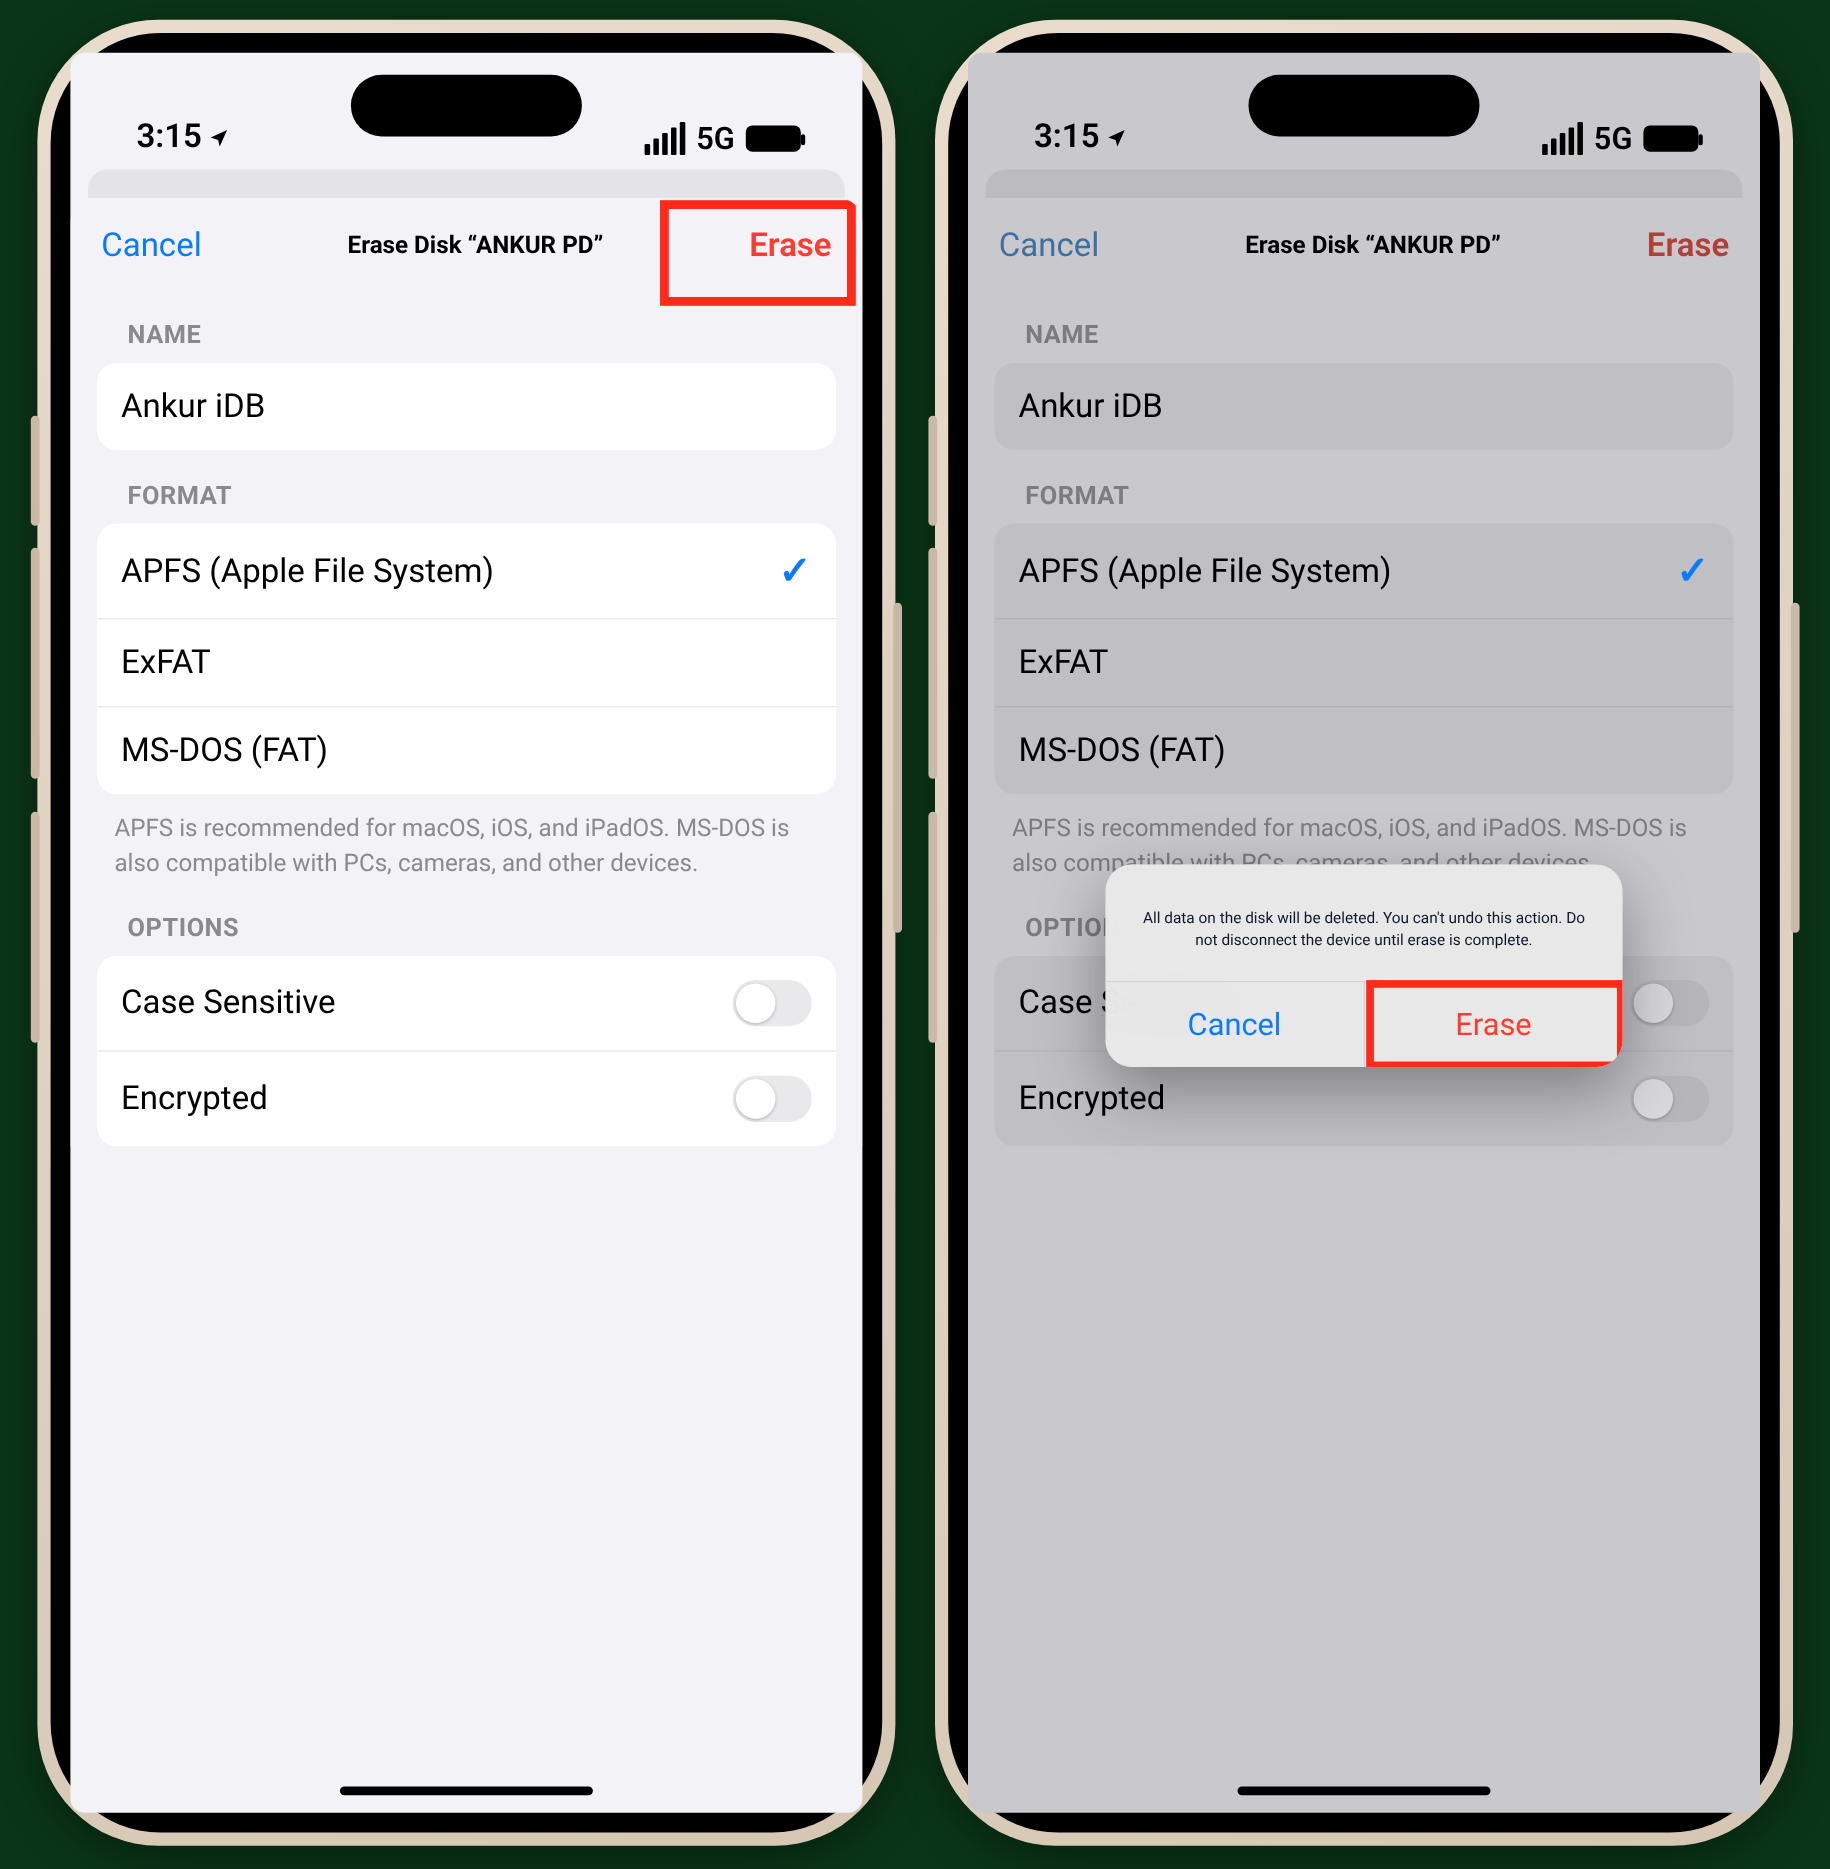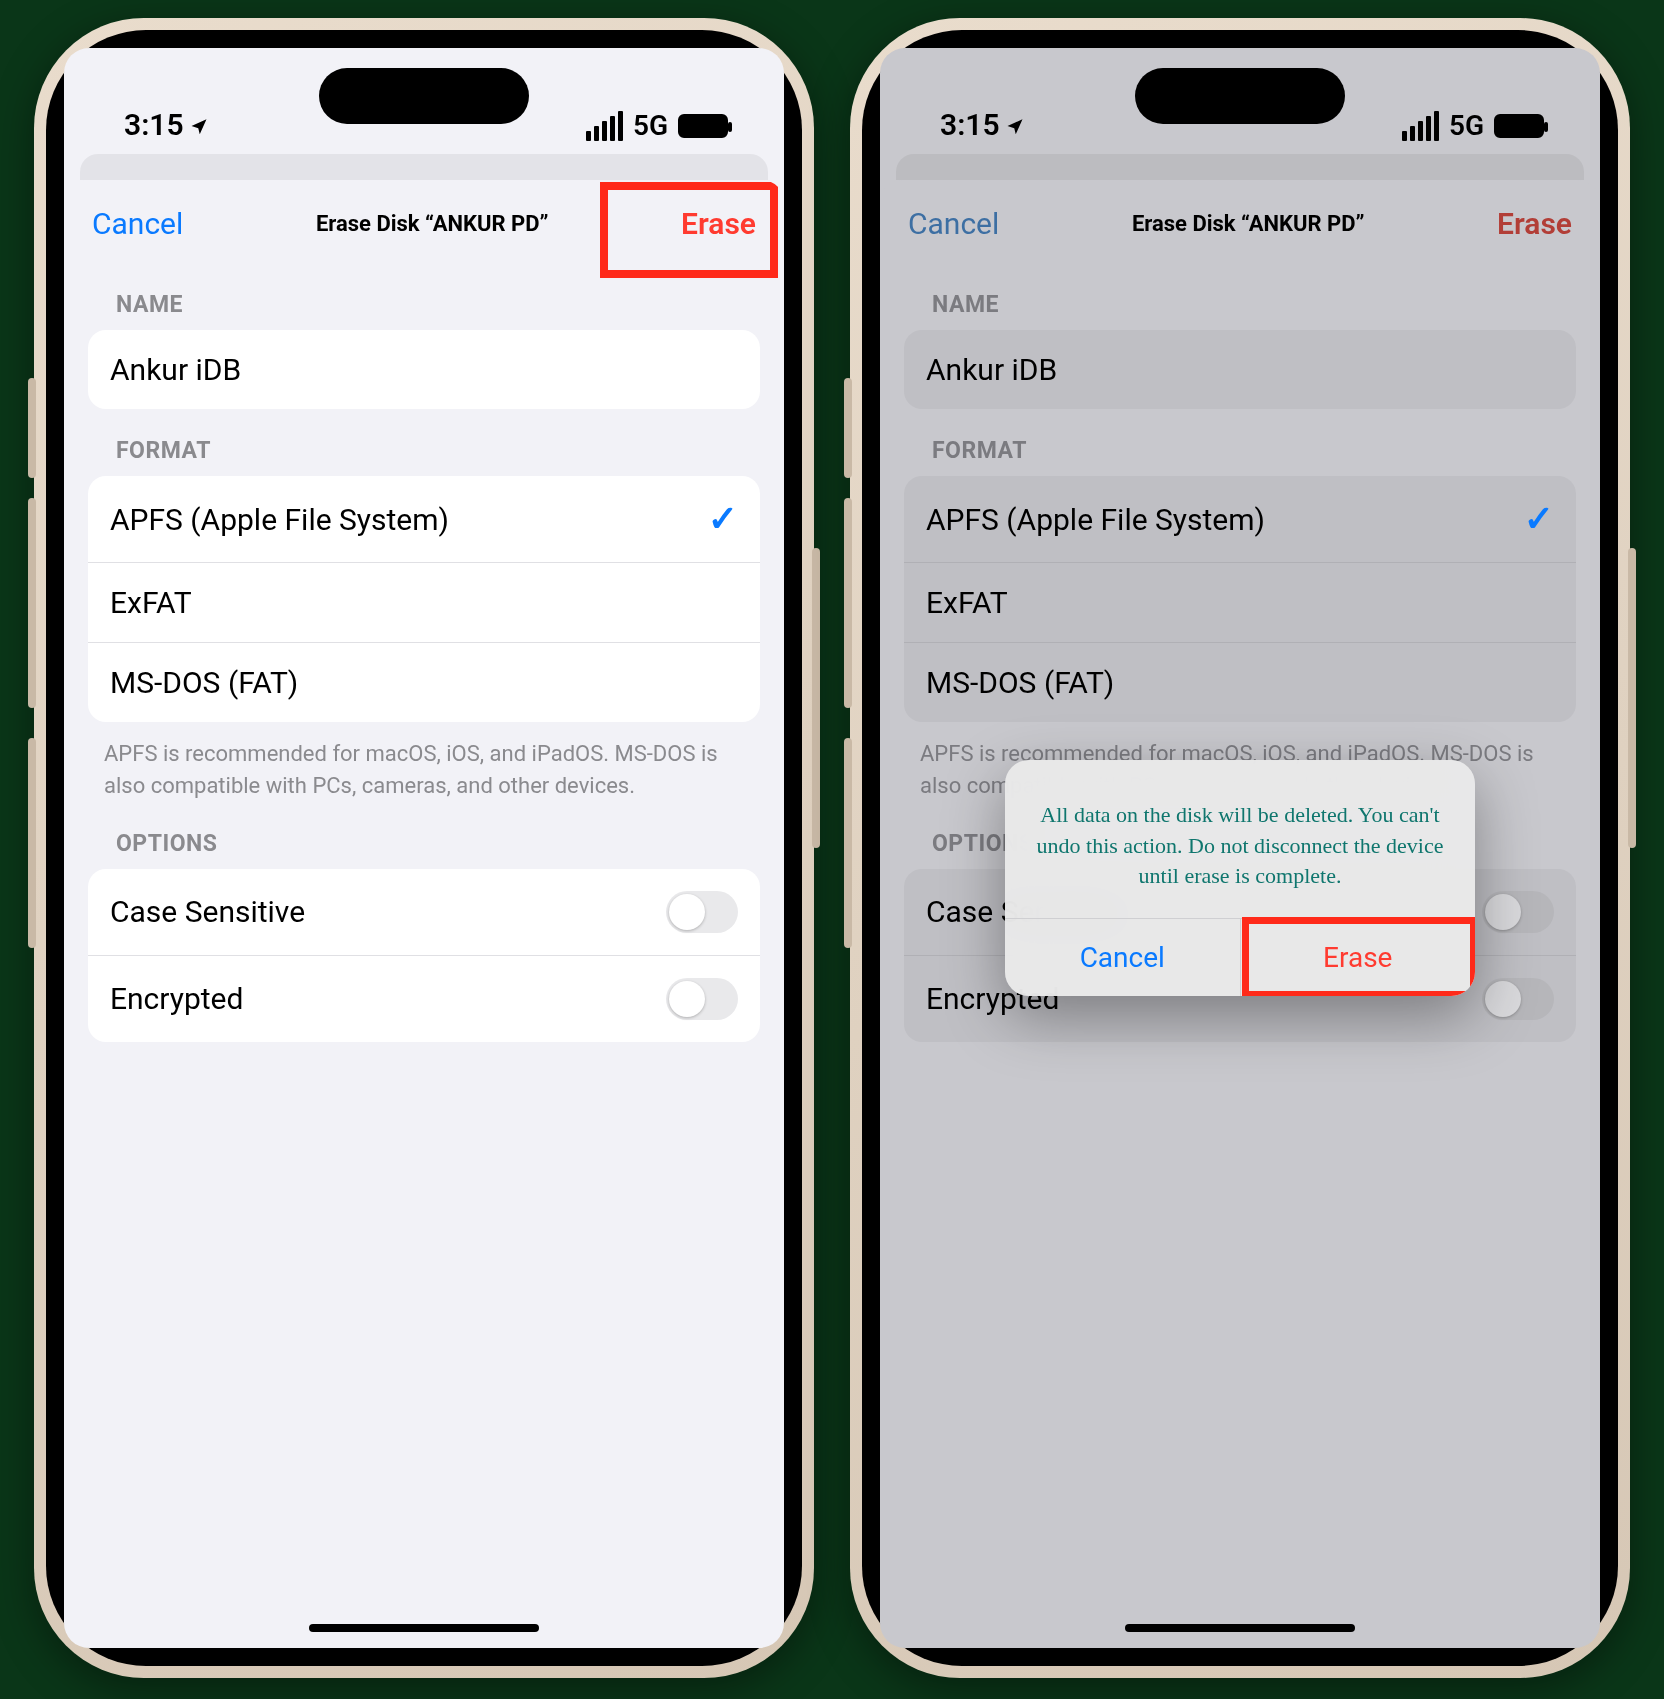--- a/index.html
+++ b/index.html
@@ -34,21 +34,21 @@
     background: #000;
     padding: 18px;
     position: relative;
   }
   .island {
     position:absolute; top:38px; left:50%; transform:translateX(-50%);
     width:210px; height:56px; background:#000; border-radius:40px; z-index:50;
   }
   .screen {
     width:100%; height:100%;
-    border-radius: 25px;
+    border-radius: 13px;
     background:#f2f2f7;
     overflow:hidden;
     position:relative;
   }
   .screen.dimmed { background:#c8c8cd; }
   .status-bar {
     height:100px; display:flex; justify-content:space-between; align-items:flex-end;
     padding: 0 56px 6px 60px; color:#000; font-weight:600;
   }
   .status-left { display:flex; align-items:center; gap:6px; font-size:30px;}
@@ -93,21 +93,21 @@
   .dimmed .toggle{ background:#b6b6ba;}
   .dimmed .toggle::after{ background:#d9d9dc;}
   .home-indicator{ position:absolute; bottom:16px; left:50%; transform:translateX(-50%); width:230px; height:8px; background:#000; border-radius:6px;}
   .alert-backdrop{ position:absolute; inset:0; display:flex; align-items:center; justify-content:center; z-index:40;}
   .alert{
     width:470px; background:#eaeaeaf2; backdrop-filter:blur(20px); border-radius:24px; overflow:hidden;
     box-shadow:0 20px 60px rgba(0,0,0,.35);
   }
   .alert .content{ padding:30px 26px 26px 26px; text-align:center;}
   .alert .atitle{ font-size:27px; font-weight:600; line-height:1.35;}
-  .alert .amsg{ font-size:22px; color:#0f766e; margin-top:10px; line-height:1.4;font-family:Liberation Serif, serif;}
+  .alert .amsg{ font-size:14px; color:#0f172a; margin-top:10px; line-height:1.4;}
   .alert .buttons{ display:flex; border-top:1px solid #cfcfd2;}
   .alert .abtn{ flex:1; padding:22px 0; text-align:center; font-size:28px;}
   .alert .abtn.cancel{ color:#0a7aff; border-right:1px solid #cfcfd2; font-weight:400;}
   .alert .abtn.erase{ color:#ff3b30; font-weight:400;}
   .arrow-icon svg { width:18px; height:18px; fill:#000;}
 </style>
 </head>
 <body>
 
 <div class="phone">

